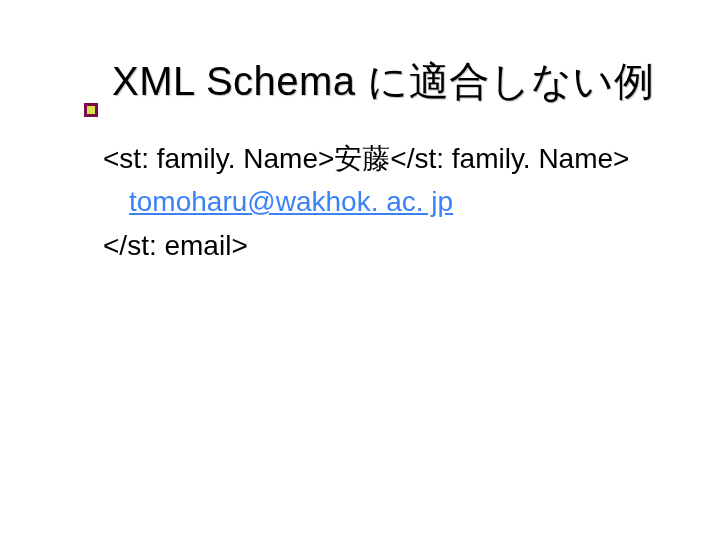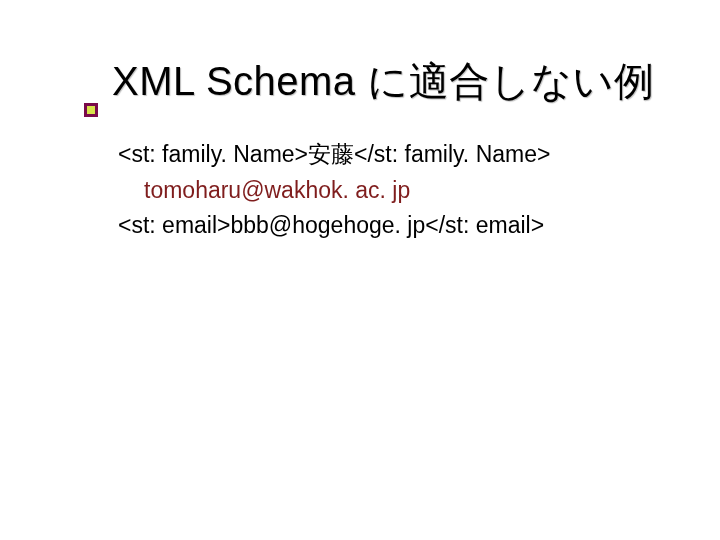--- a/index.html
+++ b/index.html
@@ -35,45 +35,46 @@
     position: relative;
     top: 22px;
   }
   .title {
     font-size: 40px;
     letter-spacing: 0.5px;
     color: #000;
     text-shadow: 1px 1px 1px rgba(0,0,0,0.25);
   }
   .body {
-    font-size: 23px;
+    font-size: 28px;
     line-height: 1.55;
     color: #000;
-    margin-left: 34px;
+    margin-left: 19px;
   }
   .code-line {
     white-space: pre;
   }
   .indent {
     padding-left: 26px;
   }
   .email-link {
-    color: #7f1d1d;
+    text-decoration: underline;
+    color: #3b82f6;
     text-align: right;
   }
 </style>
 </head>
 <body>
 
 <div class="slide">
 
   <div class="title-row">
     <div class="bullet-square"></div>
     <div class="title">XML Schema に適合しない例</div>
   </div>
 
   <div class="body">
     <div class="code-line">&lt;st: family. Name&gt;安藤&lt;/st: family. Name&gt;</div>
     <div class="code-line indent"><span class="email-link">tomoharu@wakhok. ac. jp</span></div>
-    <div class="code-line">&lt;st: email&gt;bbb@hogehoge. jp&lt;/st: email&gt;</div>
+    <div class="code-line">&lt;/st: email&gt;</div>
   </div>
 
 </div>
 
 </body></html>

